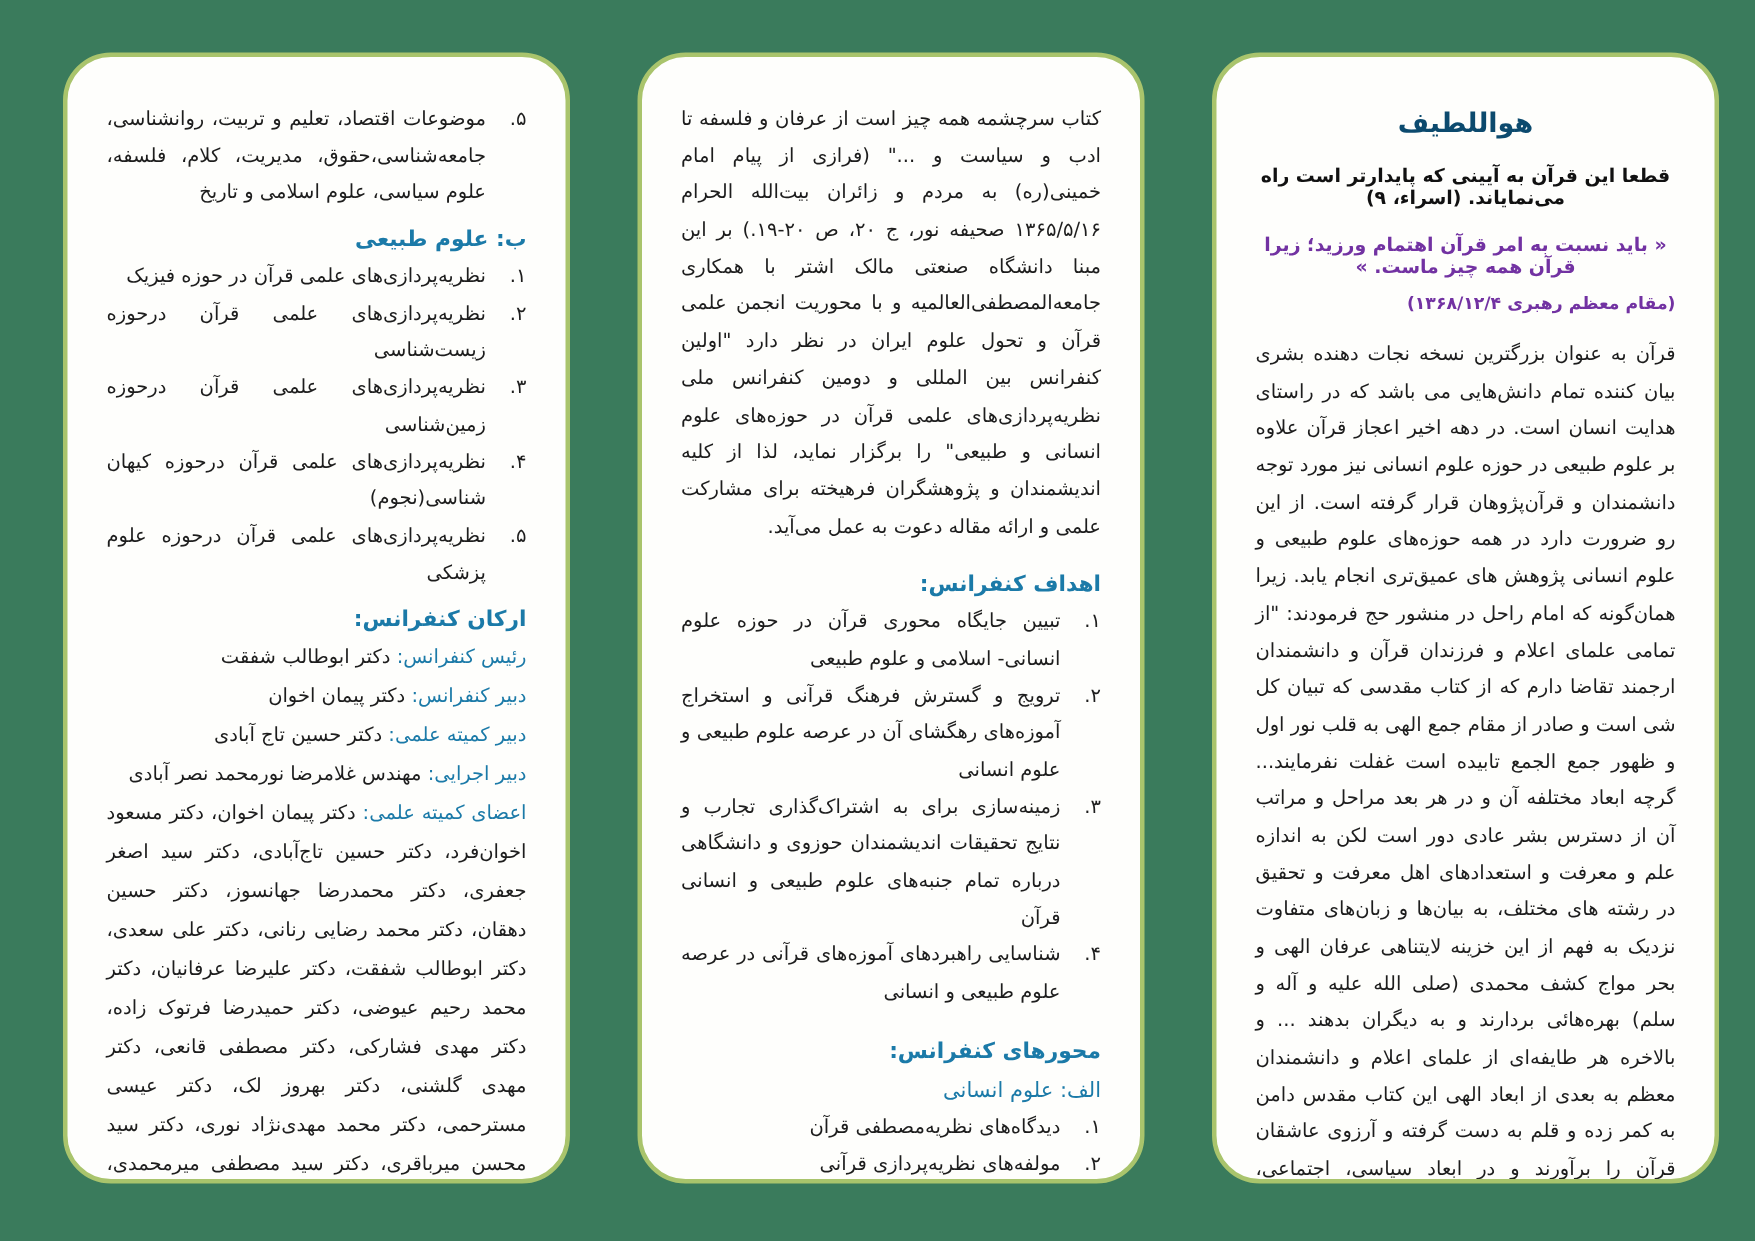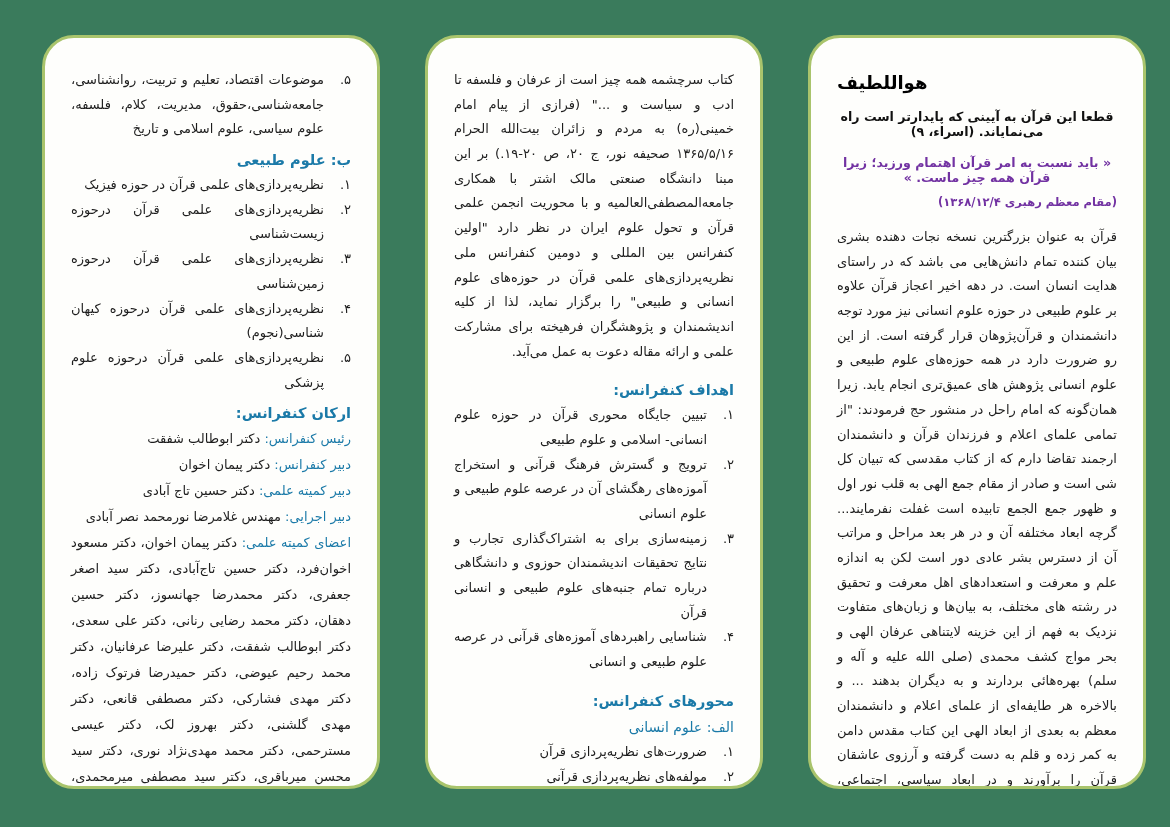--- a/index.html
+++ b/index.html
@@ -59,24 +59,24 @@
   .role-line {
     margin: 0;
     font-size: 13px;
     line-height: 2.0;
     text-align: justify;
   }
   .role-label { color: #1B7AA8; font-weight: normal; }
   
   .r-title {
     margin: 4px 0 16px 0;
-    text-align: left;
+    text-align: center;
     font-size: 18px;
     font-weight: bold;
-    color: #000000;
+    color: #0c4a6e;
   }
   .verse {
     margin: 0 0 14px 0;
     text-align: center;
     font-weight: bold;
     font-size: 12.6px;
     color: #111;
   }
   .quote {
     margin: 16px 0 10px 0;
@@ -181,21 +181,21 @@
       </div>
 
     <div class="spacer-sm"></div>
     <h3 class="heading">محورهای کنفرانس:</h3>
     <h4 class="subheading">الف: علوم انسانی</h4>
 
     <div class="num-list">
 
         <div class="num-row">
           <span class="num-cell">۱.</span>
-          <span class="text-cell">ضرورت‌های نظریه‌پردازی قرآن</span>
+          <span class="text-cell">دیدگاه‌های نظریه‌مصطفی قرآن</span>
         </div>
 
         <div class="num-row">
           <span class="num-cell">۲.</span>
           <span class="text-cell">مولفه‌های نظریه‌پردازی قرآنی</span>
         </div>
 
         <div class="num-row">
           <span class="num-cell">۳.</span>
           <span class="text-cell">روش‌های نظریه‌پردازی علمی قرآن</span>

